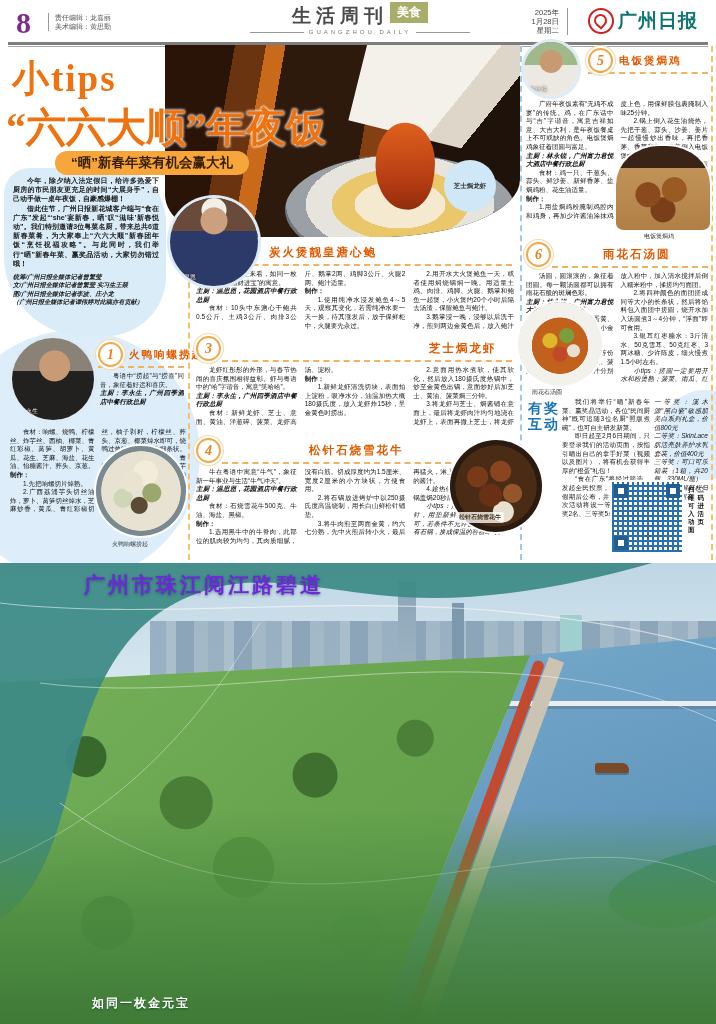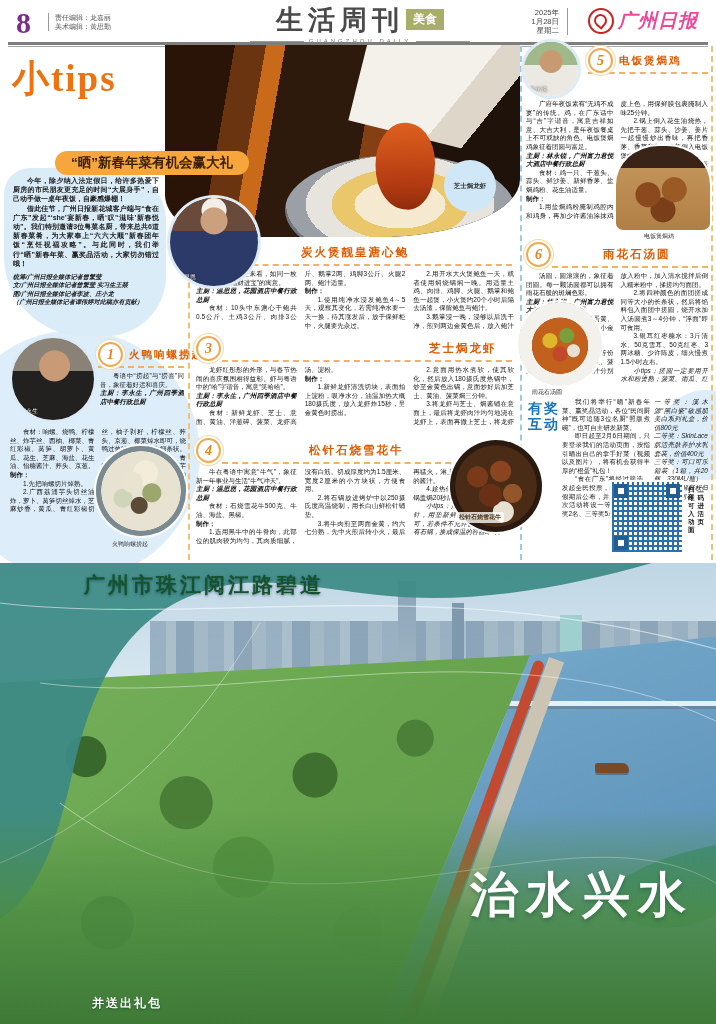--- a/index.html
+++ b/index.html
@@ -5,35 +5,35 @@
   html,body{margin:0;padding:0;background:#ffffff;}
   #paper{position:relative;width:716px;height:1024px;background:#fff;overflow:hidden;
          font-family:"Liberation Sans",sans-serif;color:#1a1a1a;}
   
   .hdr{position:absolute;left:0;top:0;width:716px;height:42px;}
   .pageno{position:absolute;left:16px;top:6px;font-family:"Liberation Serif",serif;
           font-weight:900;font-size:30px;color:#7b2d8b;}
   .editors{position:absolute;left:48px;top:13px;font-size:7px;line-height:9px;color:#555;
            border-left:1px solid #999;padding-left:6px;}
   .masthead{position:absolute;left:250px;top:2px;width:220px;text-align:center;}
-  .masthead .mh{font-family:"Liberation Serif",serif;font-weight:900;font-size:27px;
+  .masthead .mh{font-family:"Liberation Serif",serif;font-weight:900;font-size:19px;
                 letter-spacing:5px;color:#4a4a4a;}
   .badge{display:inline-block;background:#a8ad6a;color:#fff;font-size:12px;font-weight:bold;
          padding:2px 7px;vertical-align:6px;margin-left:2px;}
   .mh-en{display:flex;align-items:center;gap:5px;margin-top:0px;}
   .mh-en .ln{flex:1;height:1px;background:#999;}
   .mh-en .t{font-size:6px;letter-spacing:3px;color:#777;}
   .dateblk{position:absolute;right:148px;top:8px;text-align:right;font-size:7.5px;
            line-height:9px;color:#444;border-right:1px solid #999;padding-right:8px;}
   .brand{position:absolute;right:18px;top:8px;display:flex;align-items:center;gap:4px;}
   .brand-mark{width:22px;height:22px;border:2px solid #cc2222;border-radius:50%;position:relative;}
   .brand-mark::after{content:"";position:absolute;left:4px;top:4px;width:9px;height:9px;
            border:2.5px solid #cc2222;border-radius:50% 50% 0 50%;transform:rotate(40deg);}
-  .brand-txt{font-family:"Liberation Serif",serif;font-weight:900;font-style:italic;
-             font-size:19px;color:#ec4899;letter-spacing:1px;}
+  .brand-txt{font-family:"Liberation Serif",serif;font-weight:900;
+             font-size:19px;color:#0f766e;letter-spacing:1px;}
   .rule{position:absolute;left:8px;top:42px;width:700px;height:6px;
         background:linear-gradient(#7e7e7e 0 3px,#fff 3px 4px,#a7a7a7 4px 5px,#fff 5px 6px);}
   
   .h1{position:absolute;left:12px;top:54px;font-family:"Liberation Serif",serif;
       font-weight:900;font-size:37px;color:#ee7210;letter-spacing:2px;z-index:6;}
   .h2{position:absolute;left:6px;top:100px;font-family:"Liberation Serif",serif;
       font-weight:900;font-size:40px;color:#ee7210;z-index:6;white-space:nowrap;
       text-shadow:0 0 3px #fff,0 0 3px #fff;}
   .subpill{position:absolute;left:55px;top:151px;background:#f7a63b;color:#3a2000;
       font-weight:900;font-size:13.5px;padding:3px 16px;border-radius:13px;z-index:6;white-space:nowrap;}
@@ -119,21 +119,21 @@
       clip-path:polygon(0 26%,74% 20%,53% 100%,0 100%);}
   .redpath{position:absolute;left:535px;top:96px;width:11px;height:395px;background:#c14a30;
       transform:rotate(20deg);transform-origin:top left;z-index:3;border-radius:6px;}
   .walkway{position:absolute;left:549px;top:94px;width:16px;height:400px;background:#cbc4b2;
       transform:rotate(20deg);transform-origin:top left;z-index:3;}
   .boat{position:absolute;left:595px;top:200px;width:34px;height:10px;background:#7a4a28;
       border-radius:3px 8px 4px 4px;z-index:3;box-shadow:0 2px 0 rgba(40,60,80,.4);}
   .promo-waves{position:absolute;left:0;top:0;z-index:4;}
   .greenfade{position:absolute;left:0;bottom:0;width:716px;height:215px;z-index:5;
       background:linear-gradient(rgba(76,140,66,0) 0%,rgba(76,140,66,.82) 48%,#3f7a37 100%);}
-  .promo-title{position:absolute;left:84px;top:8px;z-index:6;color:#14532d;font-weight:900;
+  .promo-title{position:absolute;left:84px;top:8px;z-index:6;color:#6d28d9;font-weight:900;
       font-size:21px;letter-spacing:3px;text-shadow:0 1px 3px rgba(0,40,60,.5);}
   .slogan{position:absolute;right:22px;z-index:6;color:#fff;font-family:"Liberation Serif",serif;
       font-weight:900;text-shadow:0 2px 4px rgba(0,50,30,.35);white-space:nowrap;}
   .org{position:absolute;left:92px;bottom:12px;z-index:6;color:#fff;font-size:12px;
       font-weight:bold;letter-spacing:2px;text-shadow:0 1px 2px rgba(0,40,20,.5);}
 </style>
 </head>
 <body>
 
 <div id="paper">
@@ -161,20 +161,21 @@
       <span class="brand-mark"></span>
       <span class="brand-txt">广州日报</span>
     </div>
   </div>
   <div class="rule"></div>
 
   <div class="decor-circle" style="left:-50px;top:330px;width:250px;height:250px;"></div>
   <div class="decor-circle" style="left:660px;top:390px;width:90px;height:90px;"></div>
 
   <div class="h1">小tips</div>
+  <div class="h2">“六六大顺”年夜饭</div>
   <div class="subpill">“晒”新春年菜有机会赢大礼</div>
 
   <div class="photostrip">
     <div class="arm"></div>
     <div class="plate"></div>
     <div class="claw"></div>
   </div>
   <div class="cap-circle">芝士焗龙虾</div>
 
   <div class="introblob">
@@ -231,21 +232,21 @@
        background:radial-gradient(circle at 40% 40%,#e9e4d0 0 10px,rgba(0,0,0,0) 11px),
                   radial-gradient(circle at 62% 52%,#9aa86e 0 9px,rgba(0,0,0,0) 10px),
                   radial-gradient(circle at 48% 66%,#5a4a36 0 8px,rgba(0,0,0,0) 9px),
                   radial-gradient(circle at 30% 58%,#cfd6b8 0 9px,rgba(0,0,0,0) 10px),
                   radial-gradient(circle at 55% 30%,#f2ecd8 0 12px,rgba(0,0,0,0) 13px),
                   radial-gradient(circle at 50% 50%,#e8e2d2 0 62%,#7a8a90 63% 100%);"></div>
   <div class="photocap" style="left:112px;top:540px;">火鸭响螺捞起</div>
 
   <div class="sec-head" style="left:196px;top:240px;gap:8px;">
     <span class="num-circle">2</span>
-    <span class="sec-title" style="margin-left:72px;text-align:right;">炭火煲靓皇溏心鲍</span>
+    <span class="sec-title" style="margin-left:40px;text-align:right;">炭火煲靓皇溏心鲍</span>
   </div>
   <div class="dash-under" style="left:222px;top:264px;width:290px;"></div>
   <div class="tiny cols3" style="left:196px;top:270px;width:318px;height:62px;">
     <p class="ind">鲍鱼从外形上来看，如同一枚金元宝，有“招财进宝”的寓意。</p>
     <p class="chef-line">主厨：温思恩，花园酒店中餐行政总厨</p>
     <p class="ind">食材：10头中东溏心干鲍共0.5公斤、土鸡3公斤、肉排3公斤、鹅掌2两、鸡脚3公斤、火腿2两、鲍汁适量。</p>
     <p class="mk">制作：</p>
     <p class="ind">1.使用纯净水浸发鲍鱼4～5天，观察其变化，若需纯净水要一天一换，待其涨发后，放于保鲜柜中，火腿要先汆过。</p>
     <p class="ind">2.用开水大火煲鲍鱼一天，或者使用焖烧锅焖一晚。用适量土鸡、肉排、鸡脚、火腿、鹅掌和鲍鱼一起煲，小火煲约20个小时后隔去汤渣，保留鲍鱼与鲍汁。</p>
     <p class="ind">3.鹅掌浸一晚，浸够以后洗干净，煎到两边金黄色后，放入鲍汁中，与鲍鱼一起，小火煲6小时，煲到鲍汁浓稠，收汁，确保鲍鱼与鲍汁的浓度均匀渗透。</p>
@@ -381,17 +382,16 @@
       <path d="M716,282 C636,298 586,330 618,352 C650,372 690,366 716,352 Z" fill="#3c8a85" opacity="0.93"></path>
       <path d="M0,40 C210,64 430,8 716,86" stroke="#ffffff" stroke-width="1.2" fill="none" opacity="0.55"></path>
       <path d="M40,120 C240,146 500,58 716,158" stroke="#ffffff" stroke-width="1" fill="none" opacity="0.45"></path>
       <path d="M60,240 C300,420 560,230 716,320" stroke="#ffffff" stroke-width="1" fill="none" opacity="0.5"></path>
       <path d="M0,300 C120,250 200,160 260,60" stroke="#ffffff" stroke-width="1" fill="none" opacity="0.4"></path>
     </svg>
 
     <div class="greenfade"></div>
 
     <div class="promo-title">广州市珠江阅江路碧道</div>
-    <div class="slogan" style="top:300px;font-size:48px;letter-spacing:8px;">治水兴水</div>
-    <div class="org">并送出礼包</div>
+    <div class="org">如同一枚金元宝</div>
   </div>
 
 </div>
 
 </body></html>

